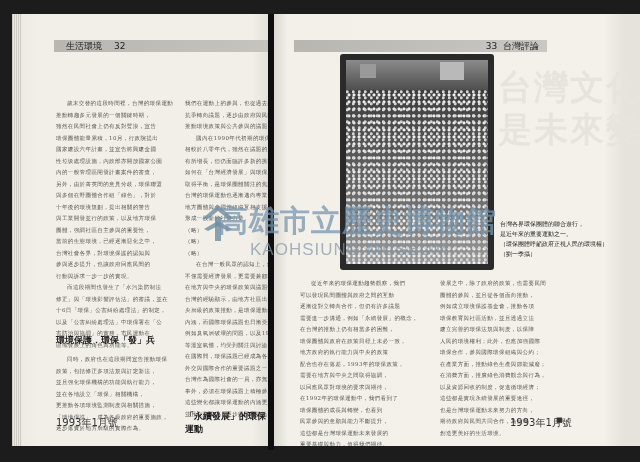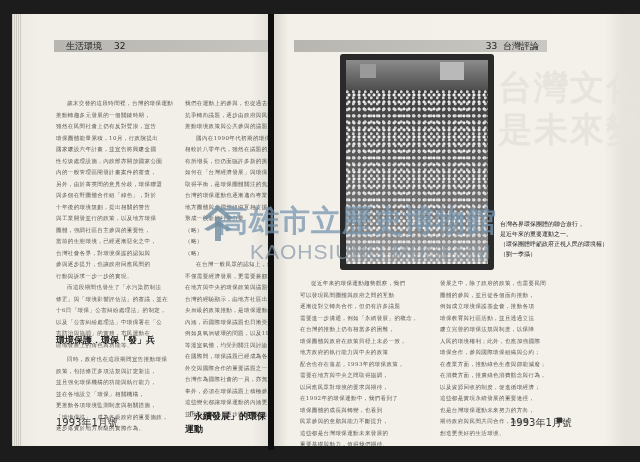--- a/index.html
+++ b/index.html
@@ -24,21 +24,21 @@
   .photo .sky{position:absolute;left:6px;top:6px;width:142px;height:30px;background:linear-gradient(180deg,#8b8b8b,#4e4e4e);}
   .photo .crowd{position:absolute;left:6px;top:36px;width:142px;height:174px;
     background:
       radial-gradient(circle at 20% 30%,#d5d5d5 1px,transparent 2px) 0 0/6px 6px,
       radial-gradient(circle at 60% 70%,#eeeeee 1px,transparent 2px) 0 0/5px 7px,
       linear-gradient(180deg,#3d3d3d,#6a6a6a 60%,#9a9a9a);}
   .photo .bldg{position:absolute;background:#b9b9b9;}
   .ghost-title{position:absolute;font-size:34px;font-weight:bold;color:#e7e4de;letter-spacing:2px;line-height:42px;}
   .caption{position:absolute;left:500px;top:219px;font-size:6px;line-height:10px;color:#222;font-family:"DejaVu Serif",serif;}
   .watermark{position:absolute;left:218px;top:201px;font-size:30px;font-weight:bold;color:rgba(120,150,175,0.75);letter-spacing:1px;line-height:40px;white-space:nowrap;}
-  .watermark-en{position:absolute;left:250px;top:240px;font-size:21px;color:rgba(130,150,165,0.7);letter-spacing:1px;white-space:nowrap;font-family:"Liberation Sans",sans-serif;}
+  .watermark-en{position:absolute;left:250px;top:240px;font-size:17px;color:rgba(130,150,165,0.7);letter-spacing:1px;white-space:nowrap;font-family:"Liberation Sans",sans-serif;}
   .wm-logo{position:absolute;left:198px;top:203px;width:40px;height:40px;}
 </style>
 </head>
 <body>
 
 <div class="spread">
 
   <div class="page left">
     <div class="edge-left"></div>
     <div class="header-bar">

